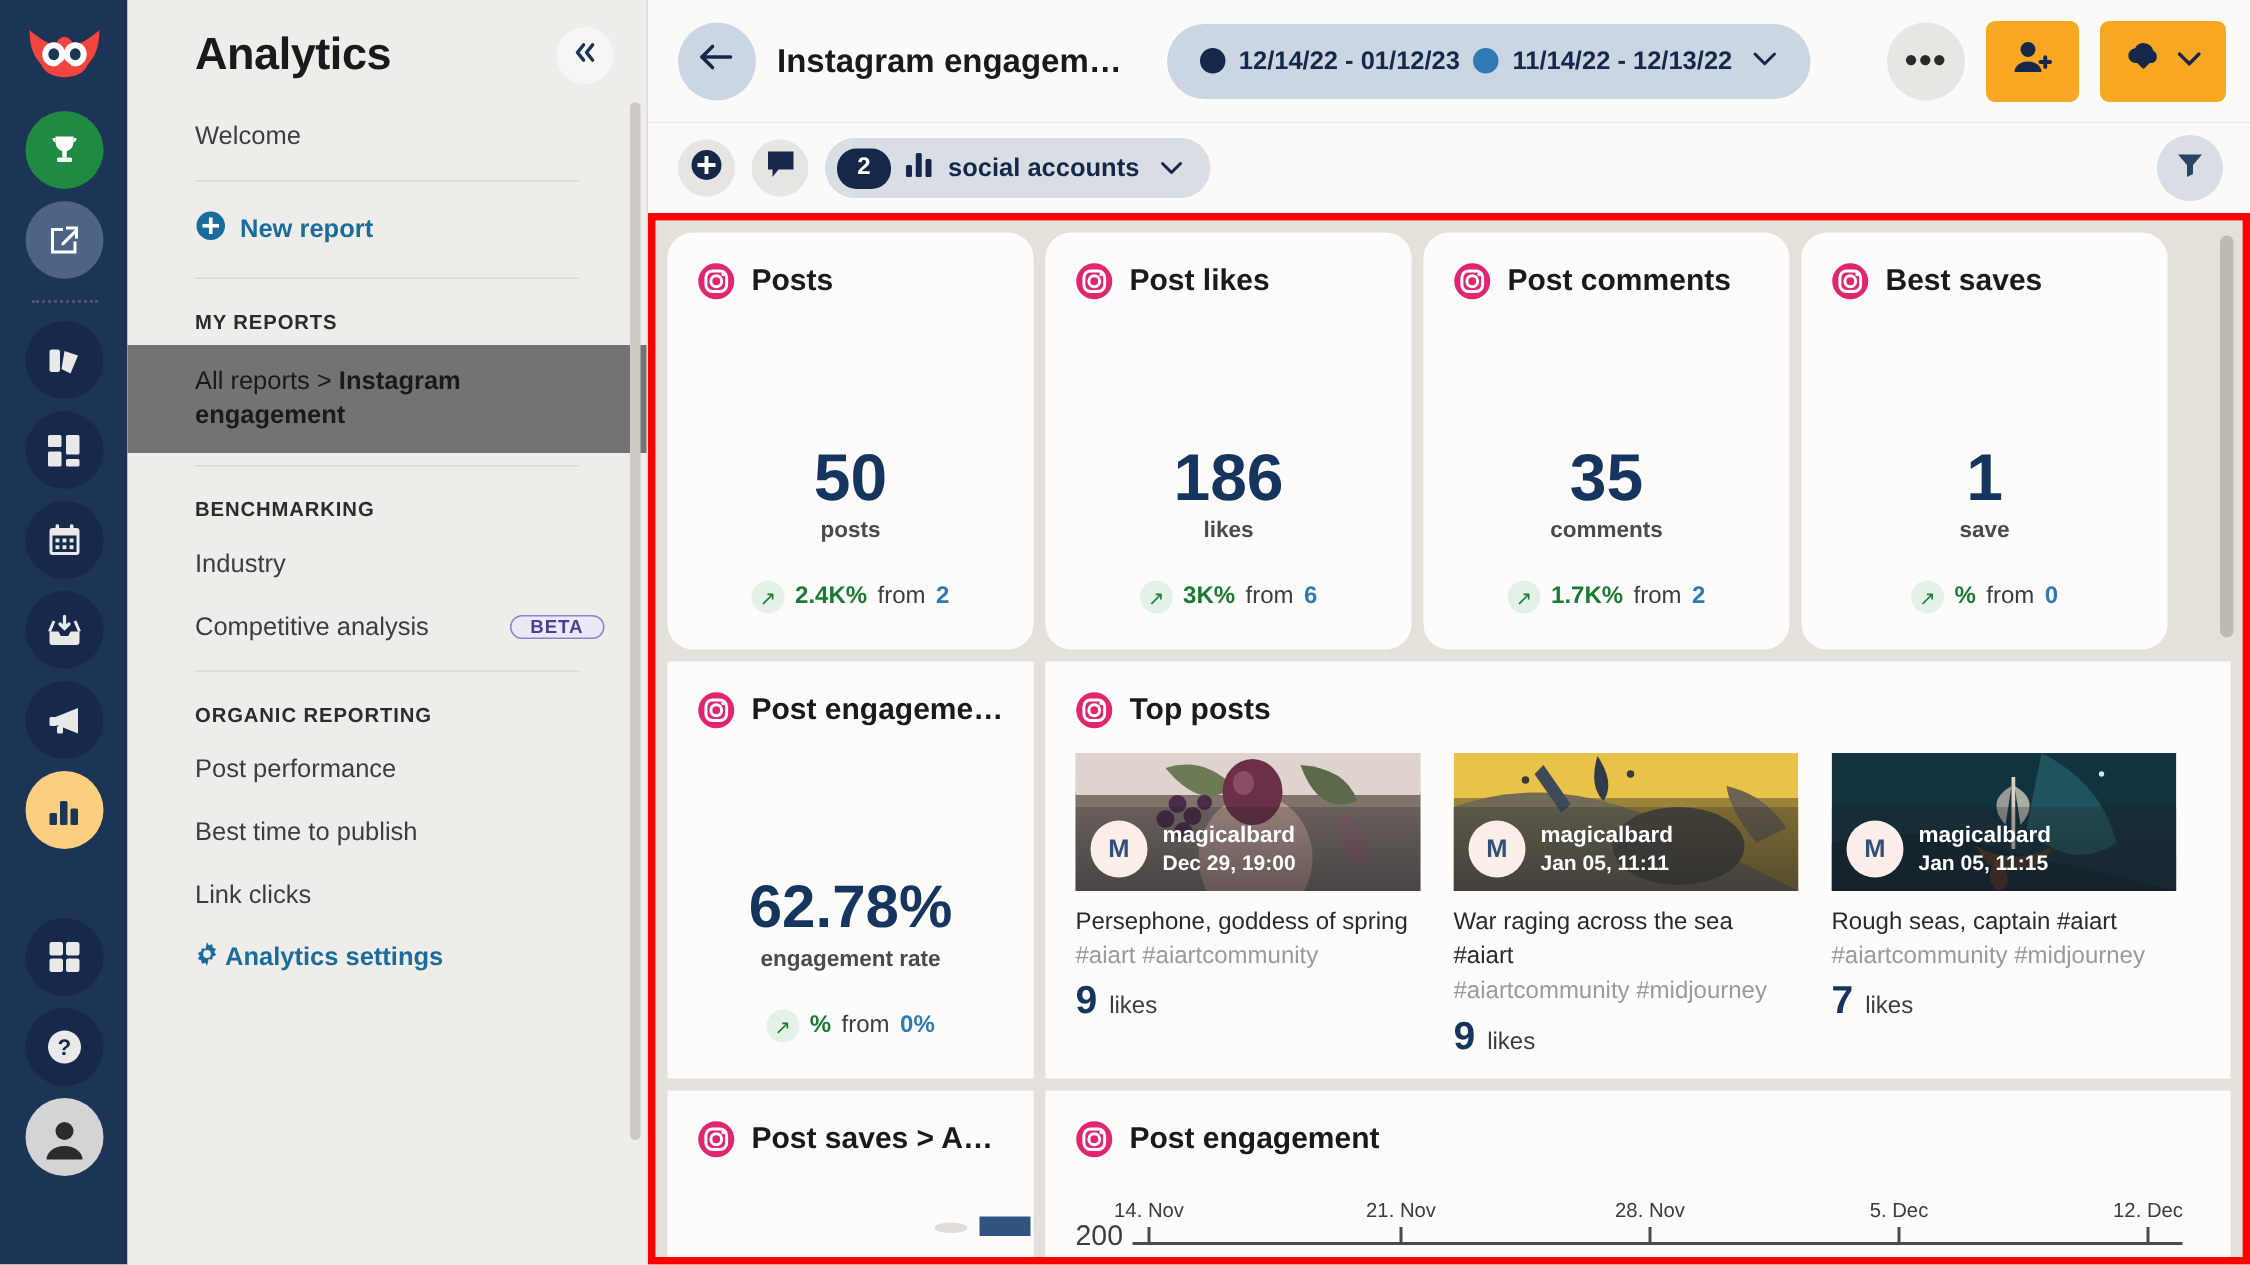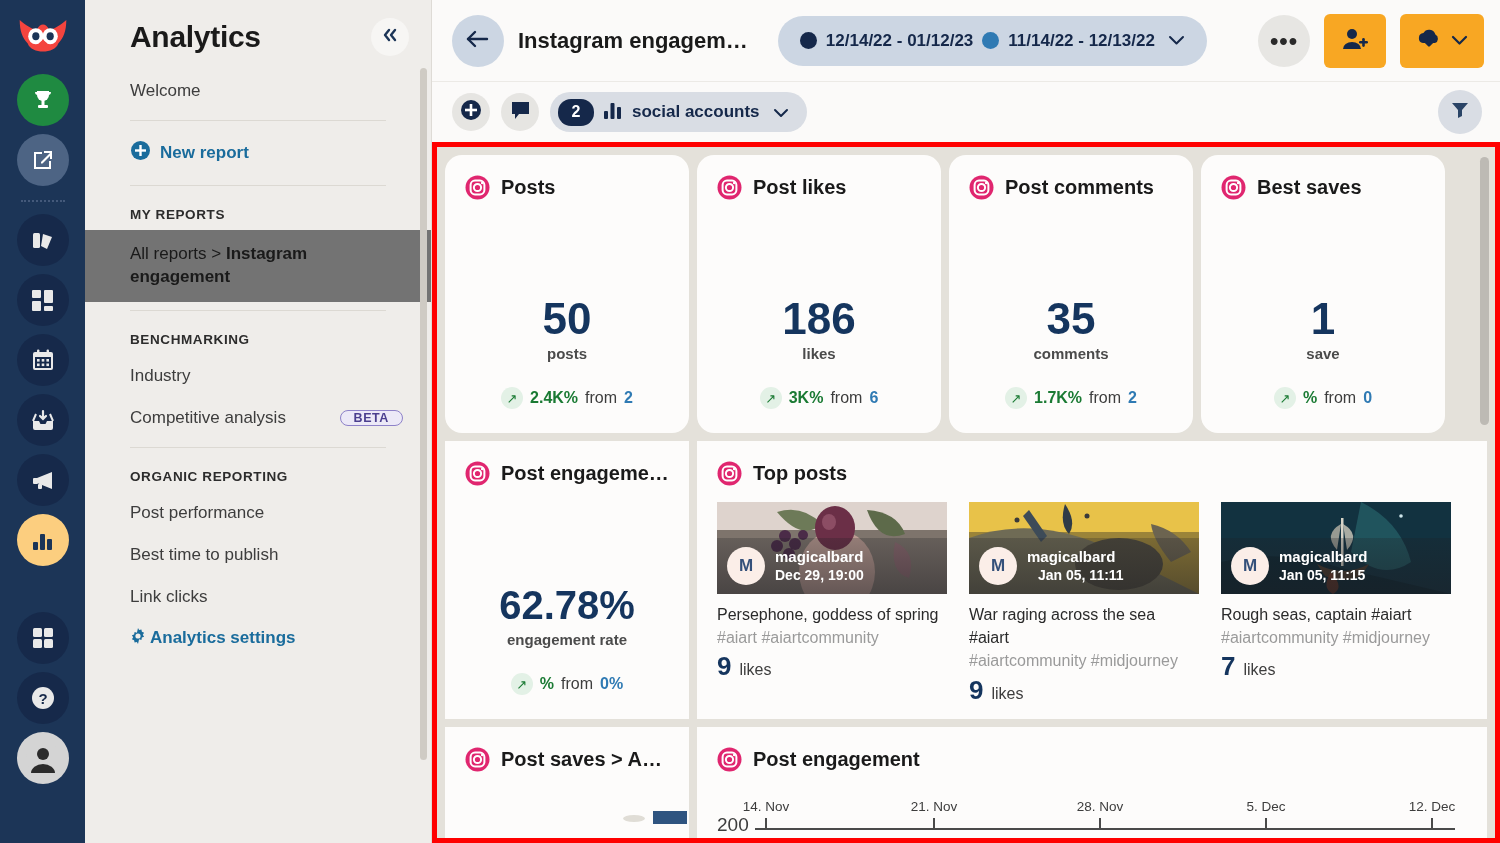--- a/index.html
+++ b/index.html
@@ -711,21 +711,21 @@
                     <path d="M96 2 q12 18 4 30 q-10 -10 -4 -30z" fill="#2f3b47"></path>
                     <ellipse cx="150" cy="62" rx="44" ry="26" fill="#4e4a3d"></ellipse>
                     <path d="M182 22 q26 6 40 28 l-20 10 q-18 -22 -20 -38z" fill="#6c6450"></path>
                     <circle cx="48" cy="18" r="2.5" fill="#3a3a3a"></circle>
                     <circle cx="118" cy="14" r="2.5" fill="#3a3a3a"></circle>
                   </svg>
                   <div class="post-overlay">
                     <span class="post-av">M</span>
                     <span class="post-meta">
                       <span class="post-user" style="display:block;">magicalbard</span>
-                      <span class="post-date" style="display:block;margin-left:11px;">Jan 05, 11:11</span>
+                      <span class="post-date" style="display:block;">Jan 05, 11:11</span>
                     </span>
                   </div>
                 </div>
                 <div class="post-cap">War raging across the sea #aiart</div>
                 <div class="post-tags">#aiartcommunity #midjourney</div>
                 <div class="post-likes">
                   <span class="n">9</span>
                   <span class="l">likes</span>
                 </div>
               </div>

